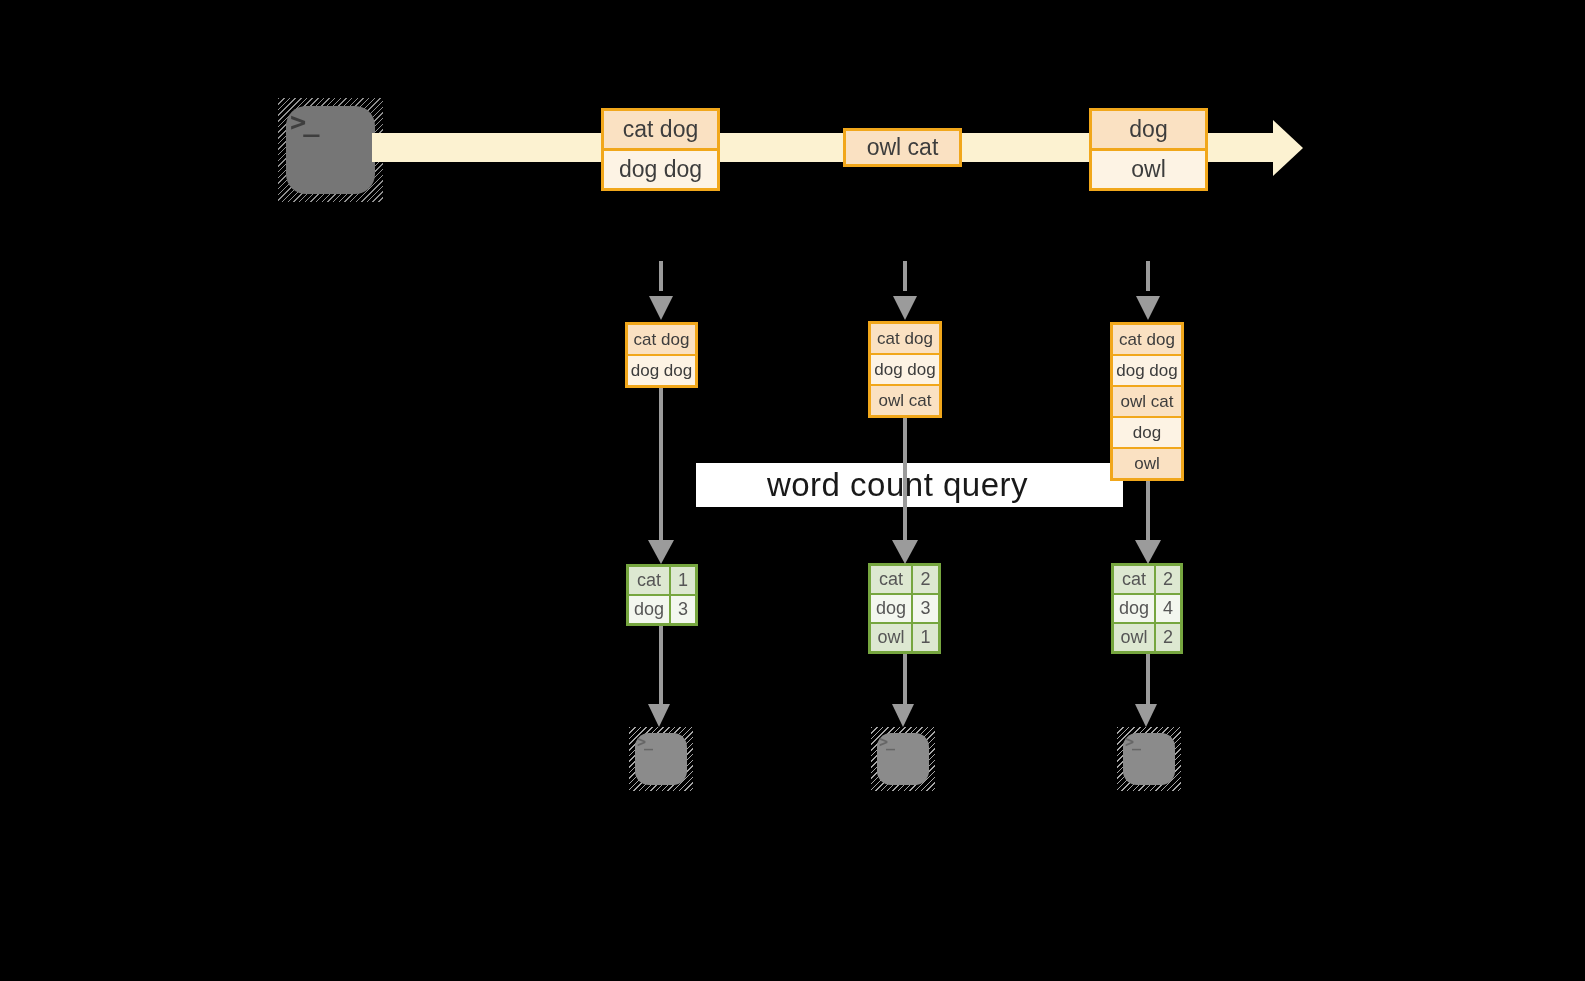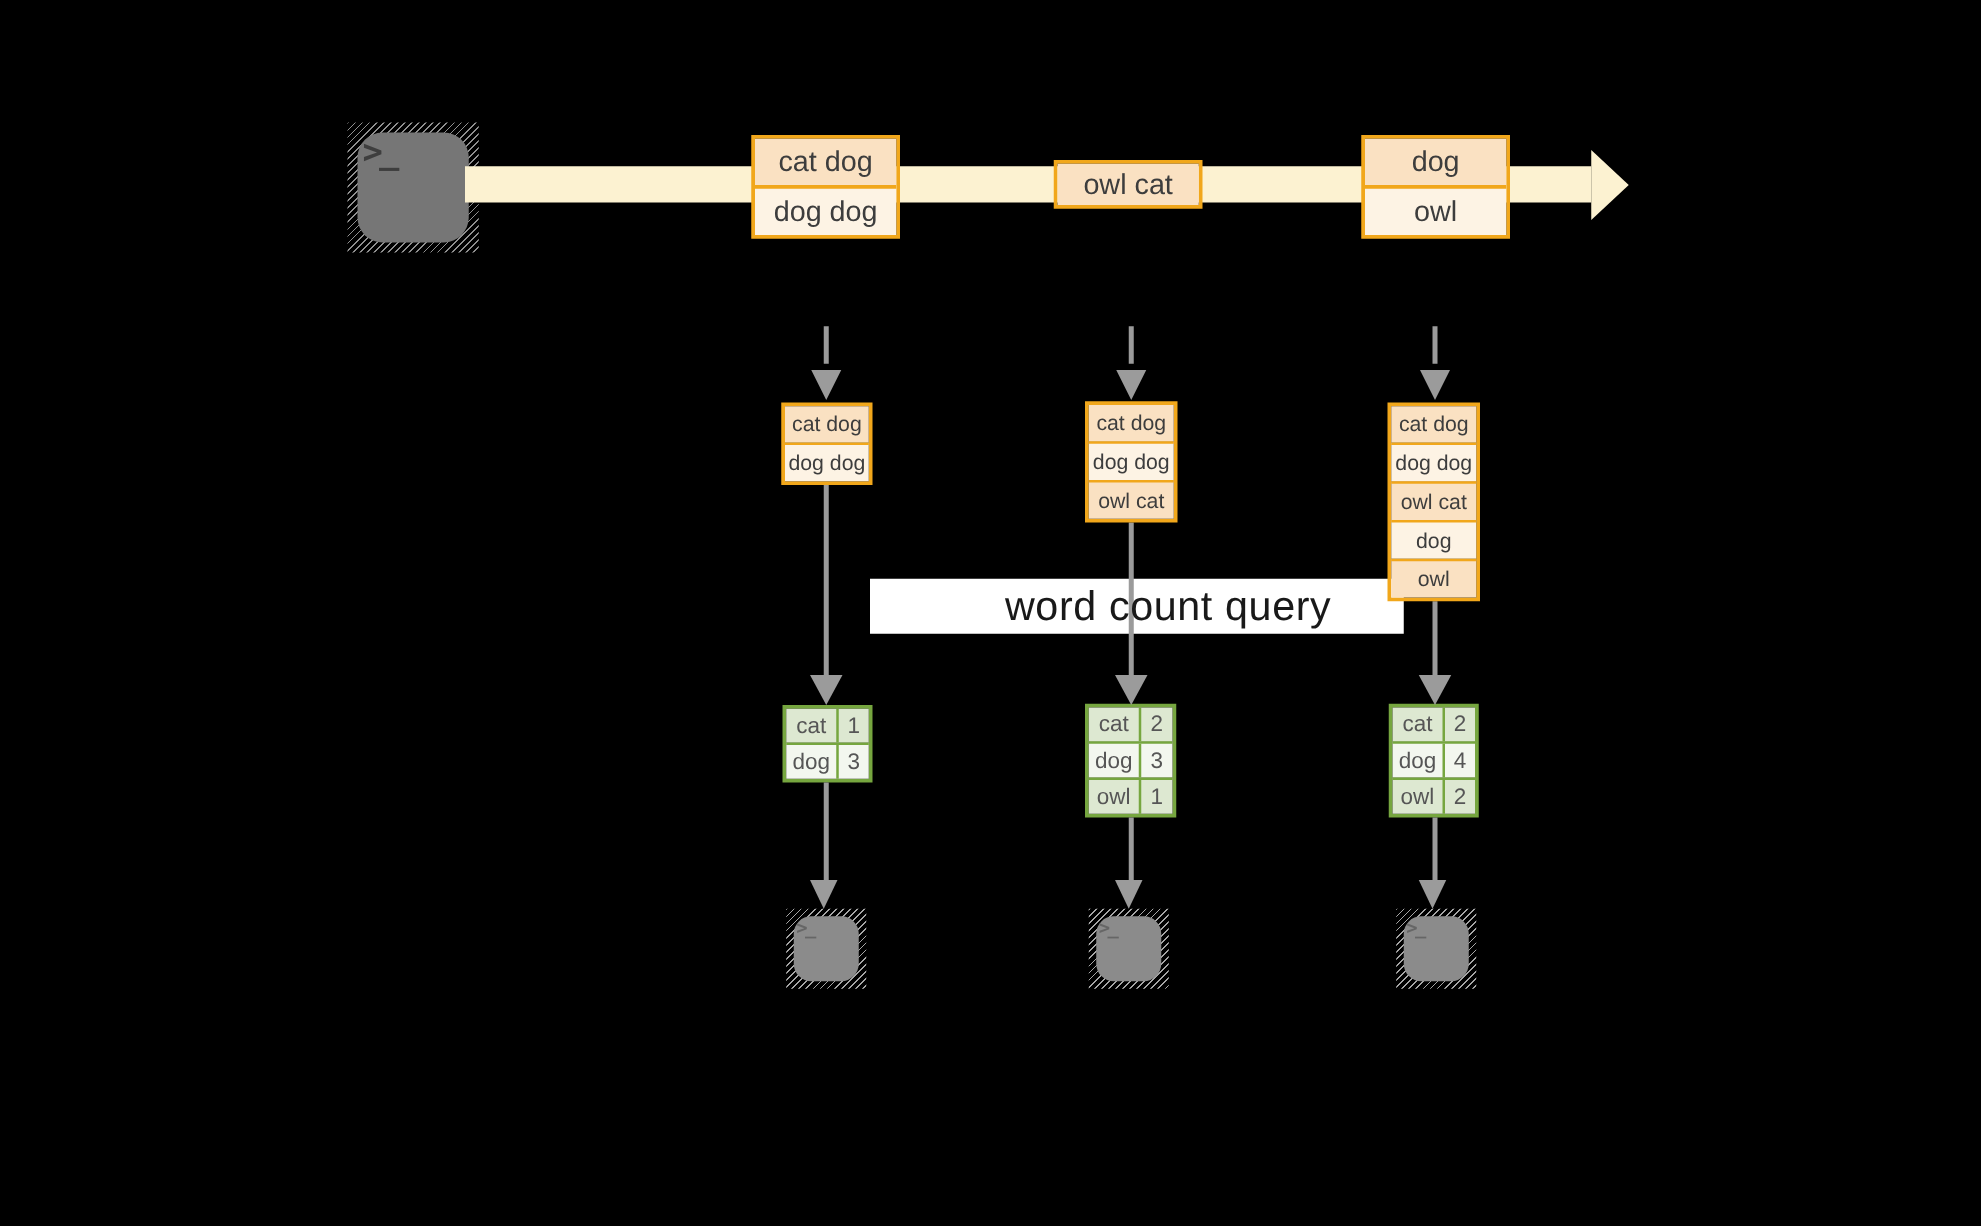--- a/index.html
+++ b/index.html
@@ -57,21 +57,21 @@
     text-align:center;color:#3d3d3d;font-size:17px;z-index:7;
   }
   .stack .cell{height:29px;line-height:29px;}
   .stack .cell + .cell{border-top:2px solid #f1a71b;}
   .stack .cell:nth-child(odd){background:#fae1c2;}
   .stack .cell:nth-child(even){background:#fdf3e4;}
 
   
   .query-band{left:696px;top:463px;width:427px;height:44px;background:#ffffff;z-index:4;}
   .query-text{
-    left:721px;top:463px;width:427px;height:44px;line-height:44px;z-index:6;
+    left:684px;top:463px;width:427px;height:44px;line-height:44px;z-index:6;
     text-align:center;font-size:33px;font-weight:300;color:#191919;letter-spacing:0.5px;
   }
 
   
   .vline{position:absolute;width:4px;background:#9b9b9b;z-index:5;}
   .vhead{
     position:absolute;width:0;height:0;z-index:5;
     border-left:13px solid transparent;border-right:13px solid transparent;
     border-top:24px solid #9b9b9b;
   }

